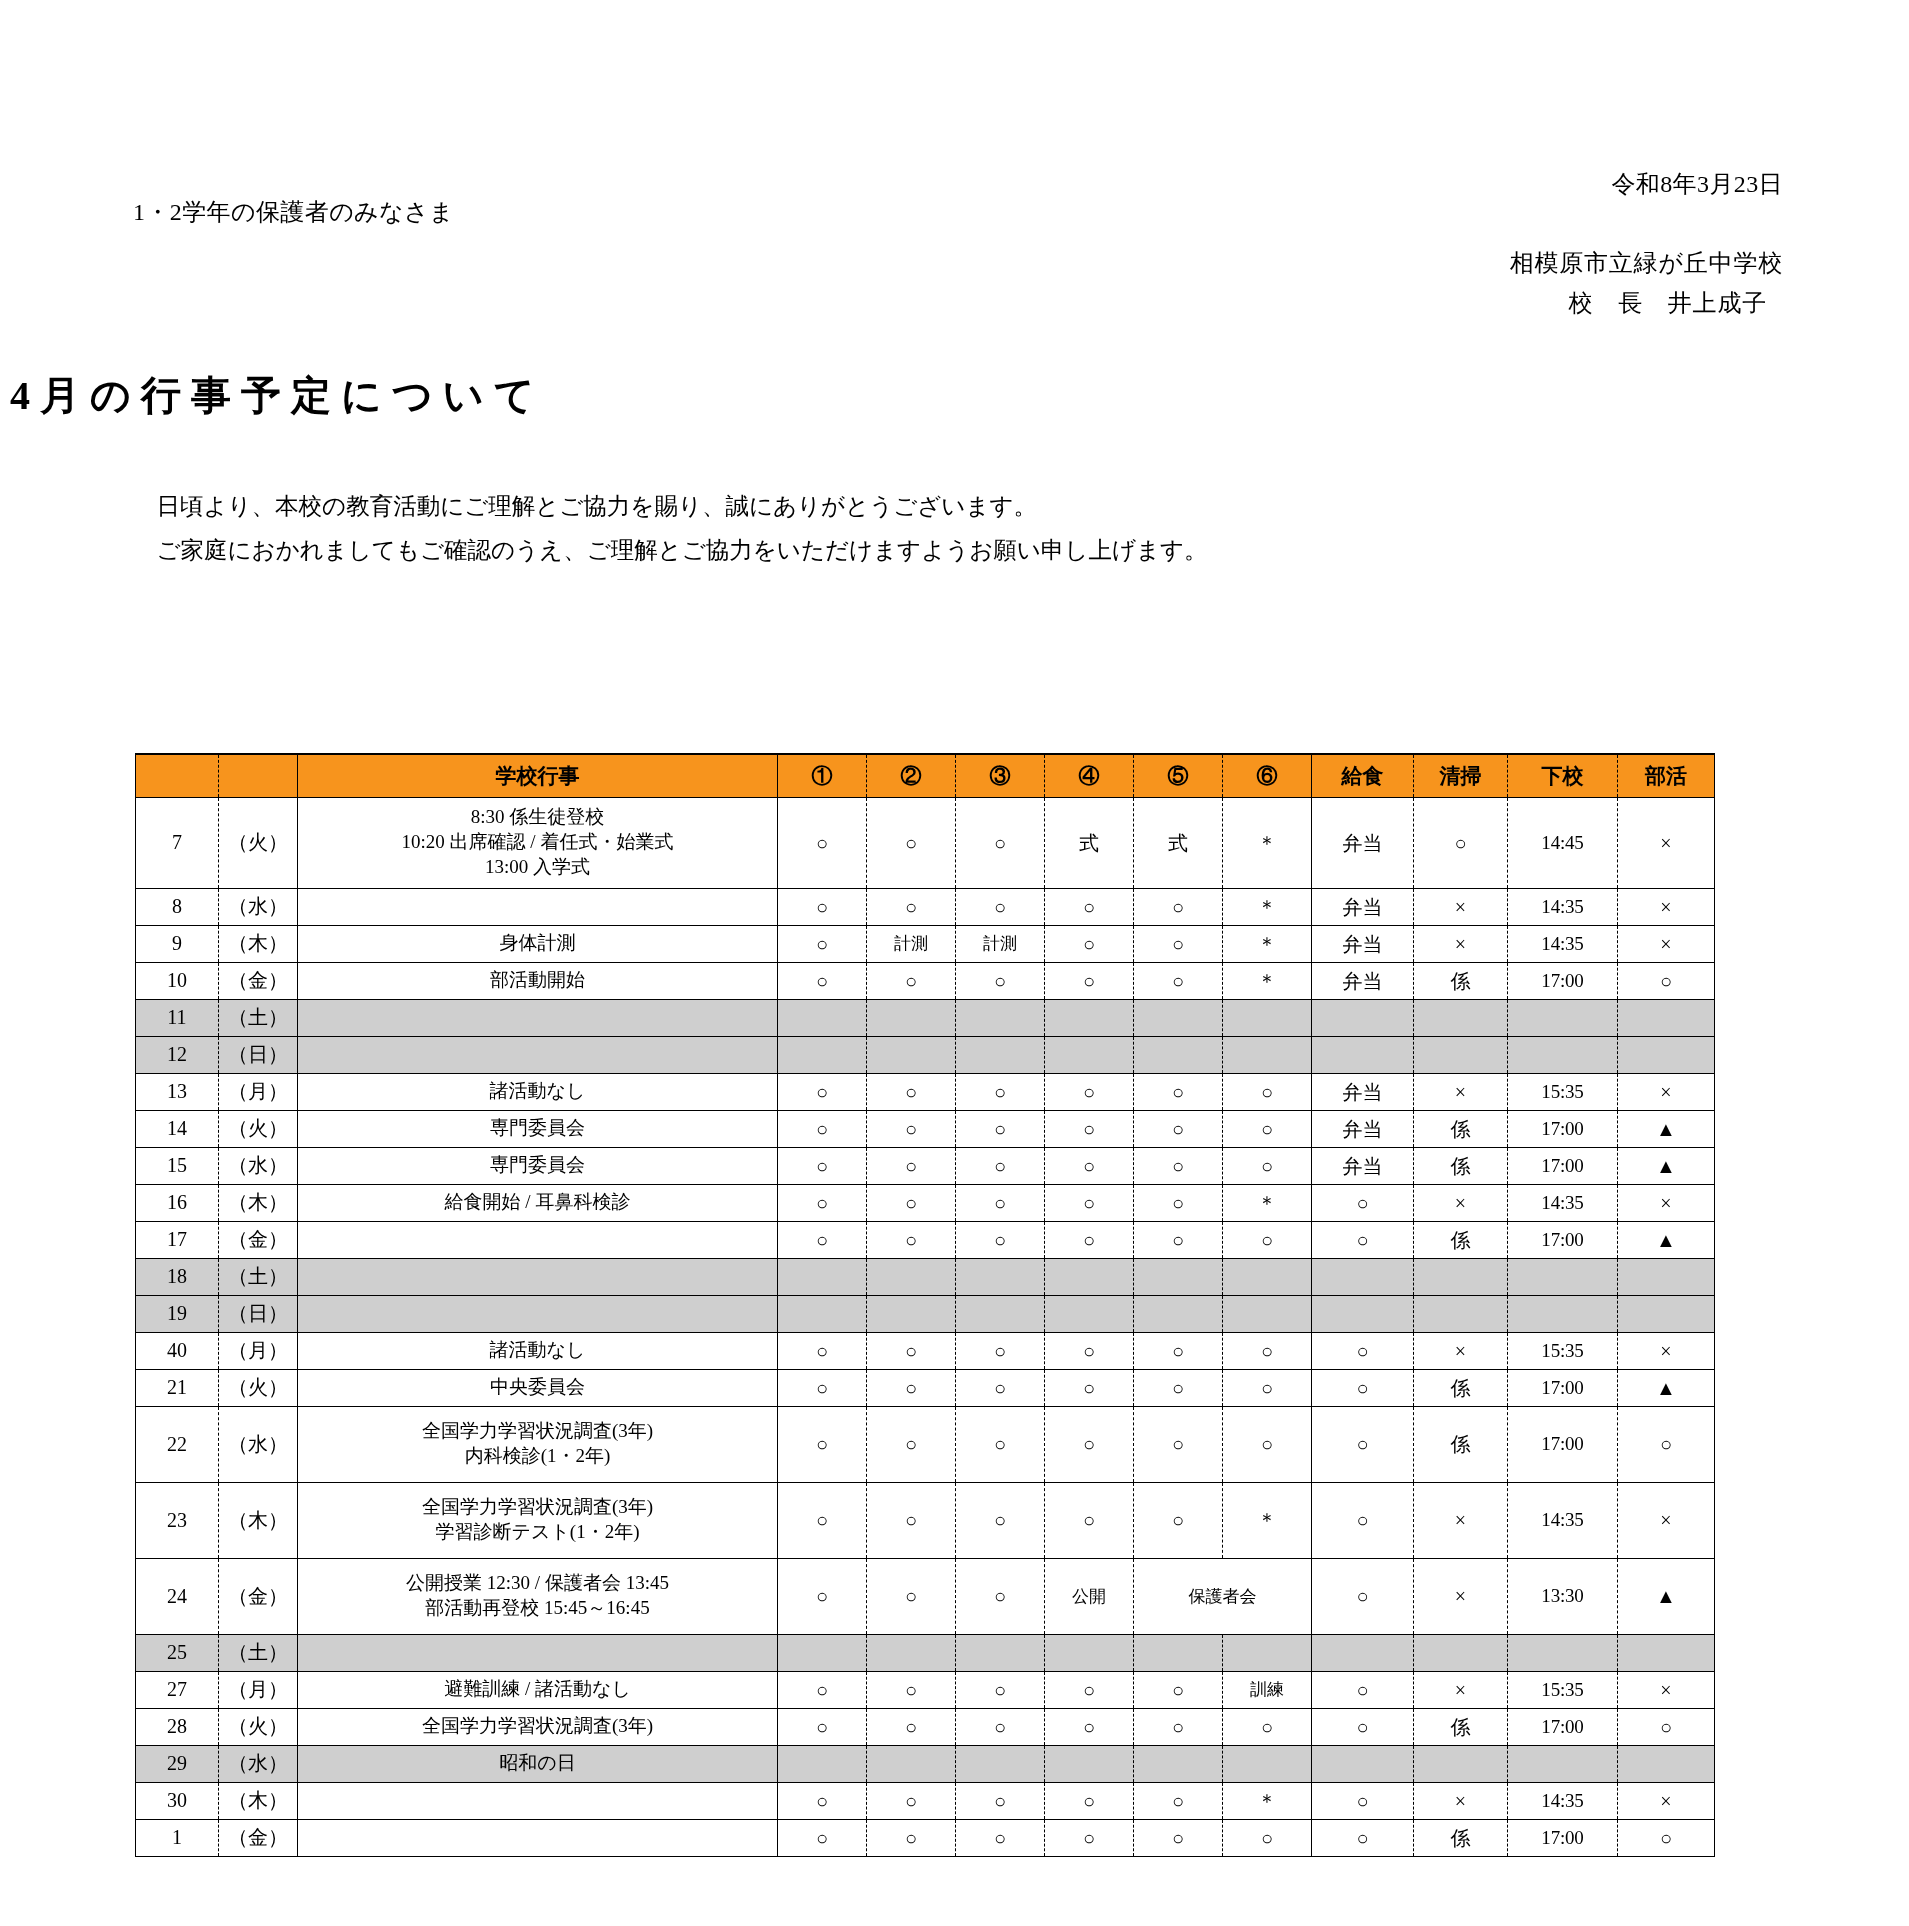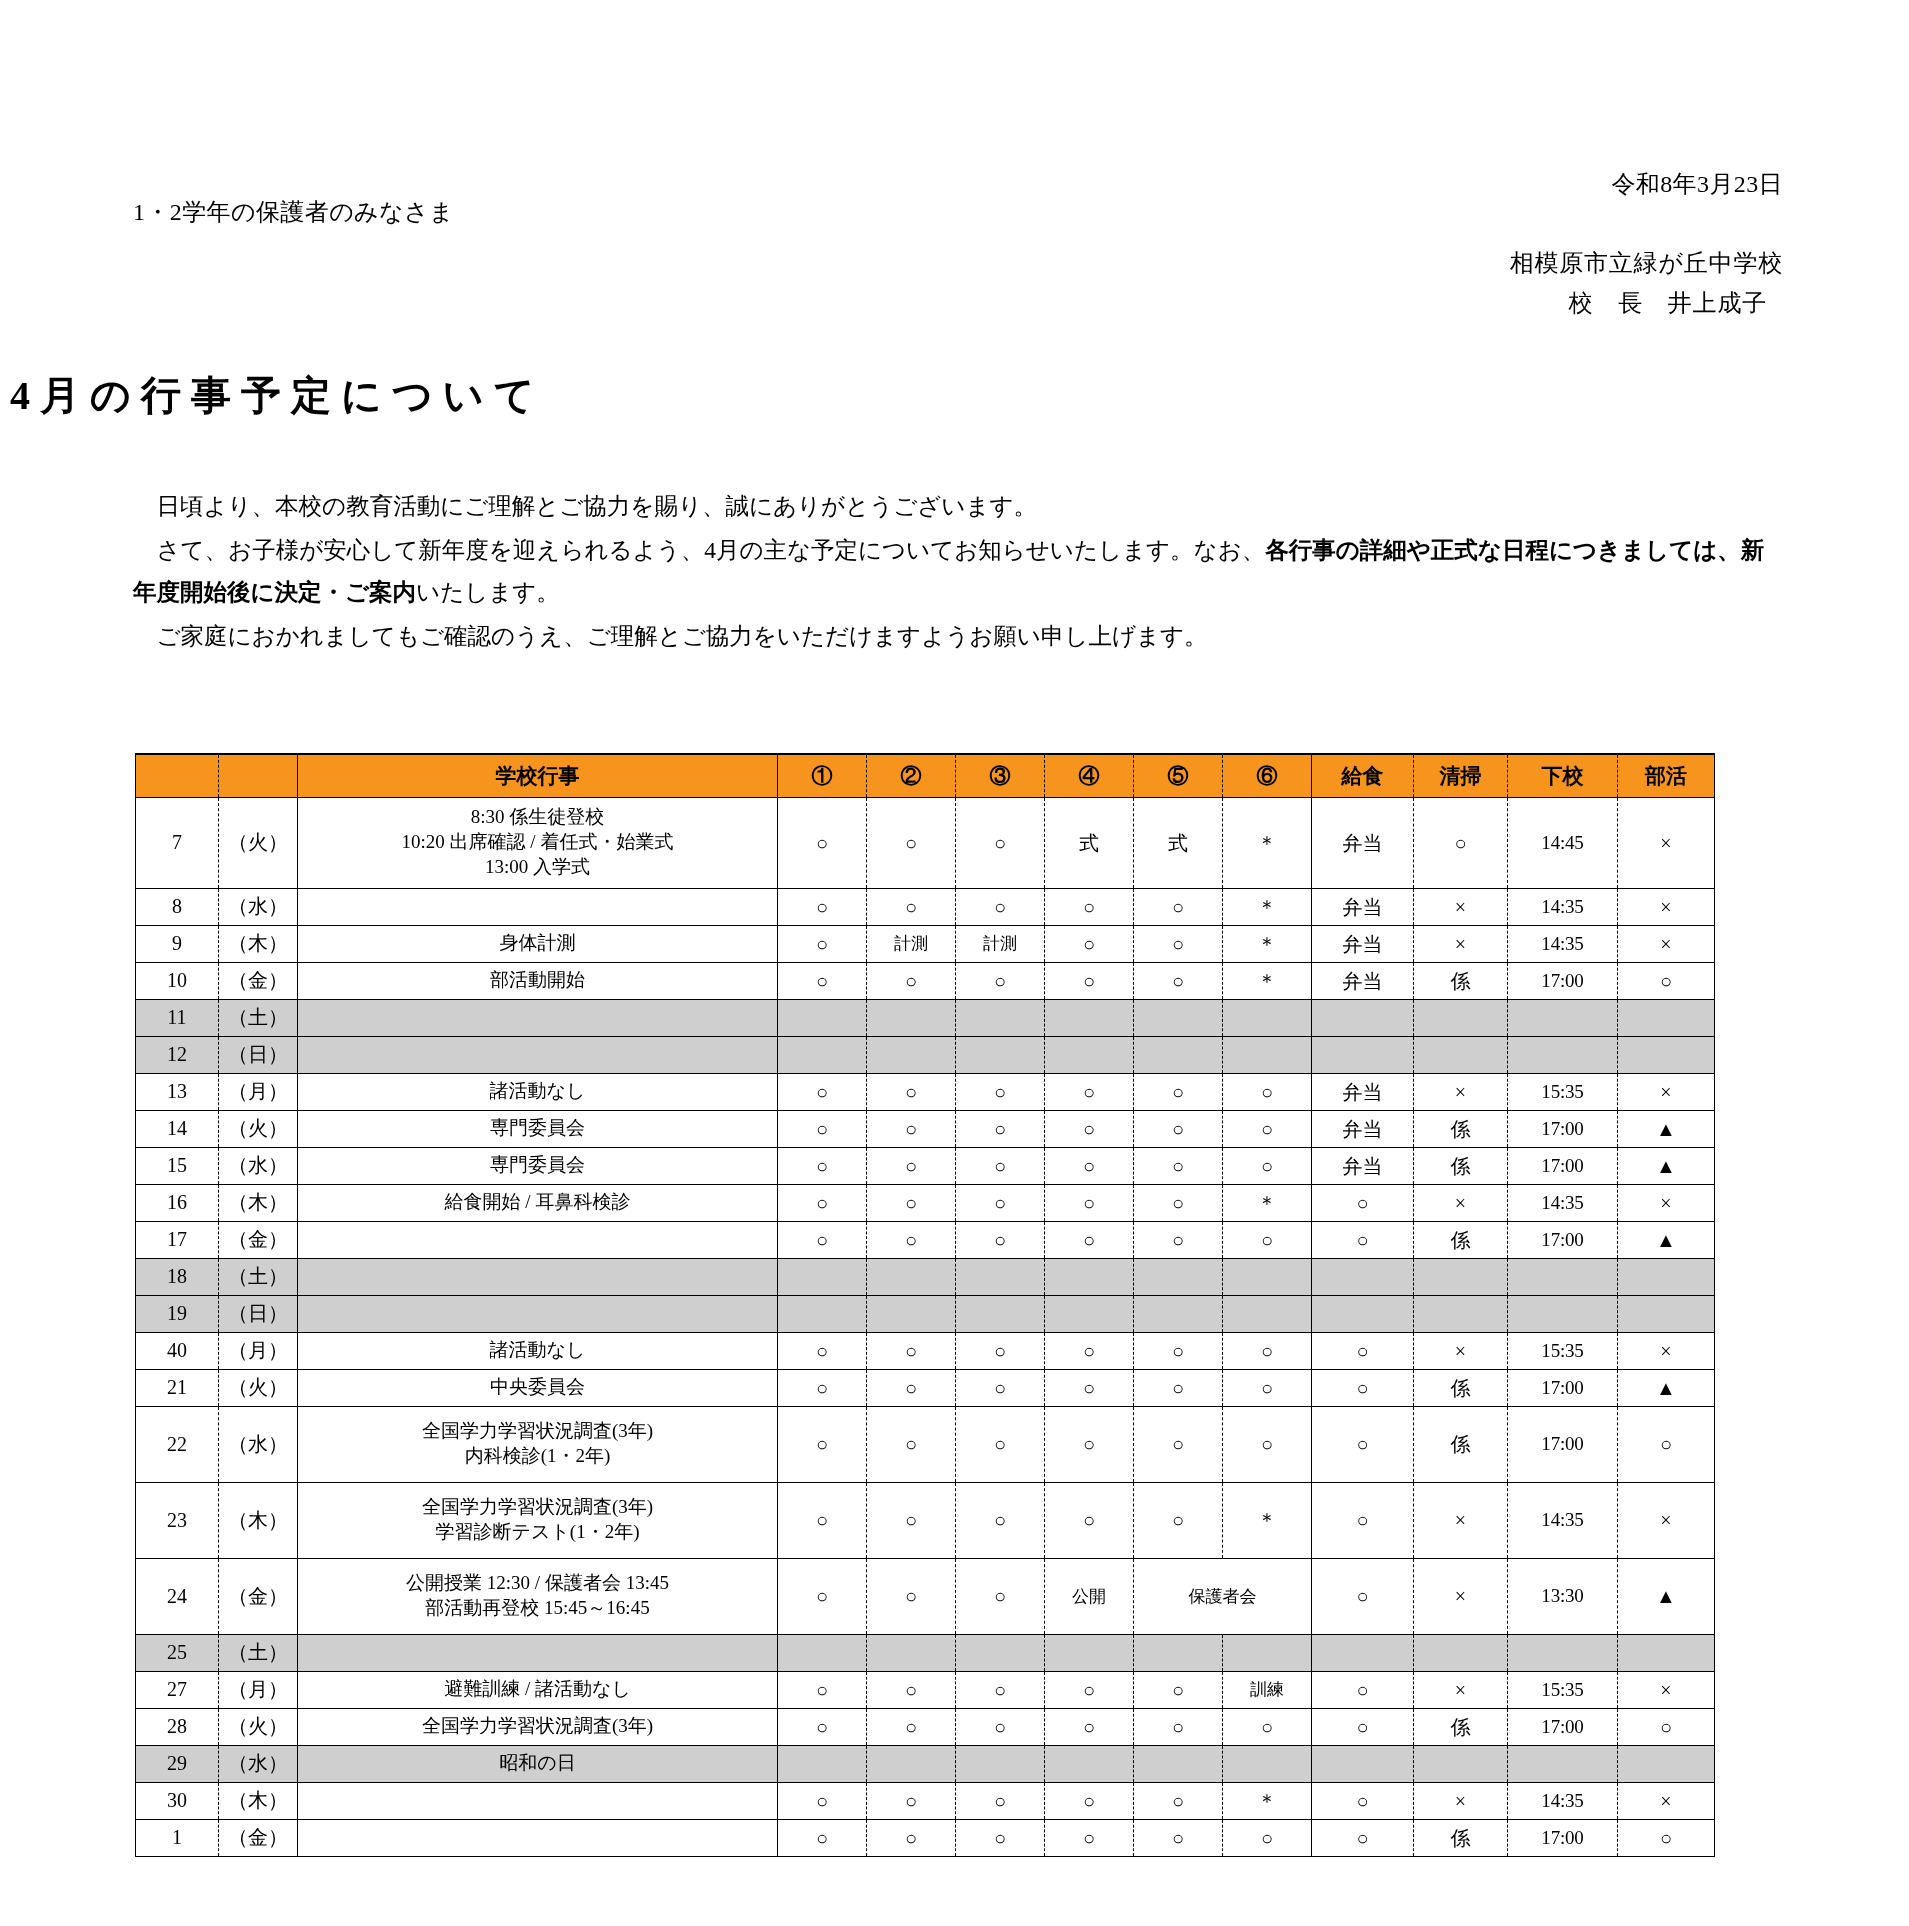--- a/index.html
+++ b/index.html
@@ -158,21 +158,20 @@
 
   <div class="date-line">令和8年3月23日</div>
   <div class="addressee">1・2学年の保護者のみなさま</div>
   <div class="school-line">相模原市立緑が丘中学校</div>
   <div class="principal-line">校　長　井上成子</div>
 
   <div class="doc-title">4月の行事予定について</div>
 
   <div class="body-copy">
     <p>日頃より、本校の教育活動にご理解とご協力を賜り、誠にありがとうございます。</p>
-    <p><span>さて、お子様が安心して新年度を迎えられるよう、4月の主な予定についてお知らせいたします。なお、</span><b>各行事の詳細や正式な日程につきましては、新年度開始後に決定・ご案内</b><span>いたします。</span></p>
     <p>ご家庭におかれましてもご確認のうえ、ご理解とご協力をいただけますようお願い申し上げます。</p>
   </div>
 
   <div class="schedule-wrap">
     <table class="schedule">
       <colgroup>
         <col class="c-day">
           <col class="c-dow">
           <col class="c-event">
         <col class="c-per">

